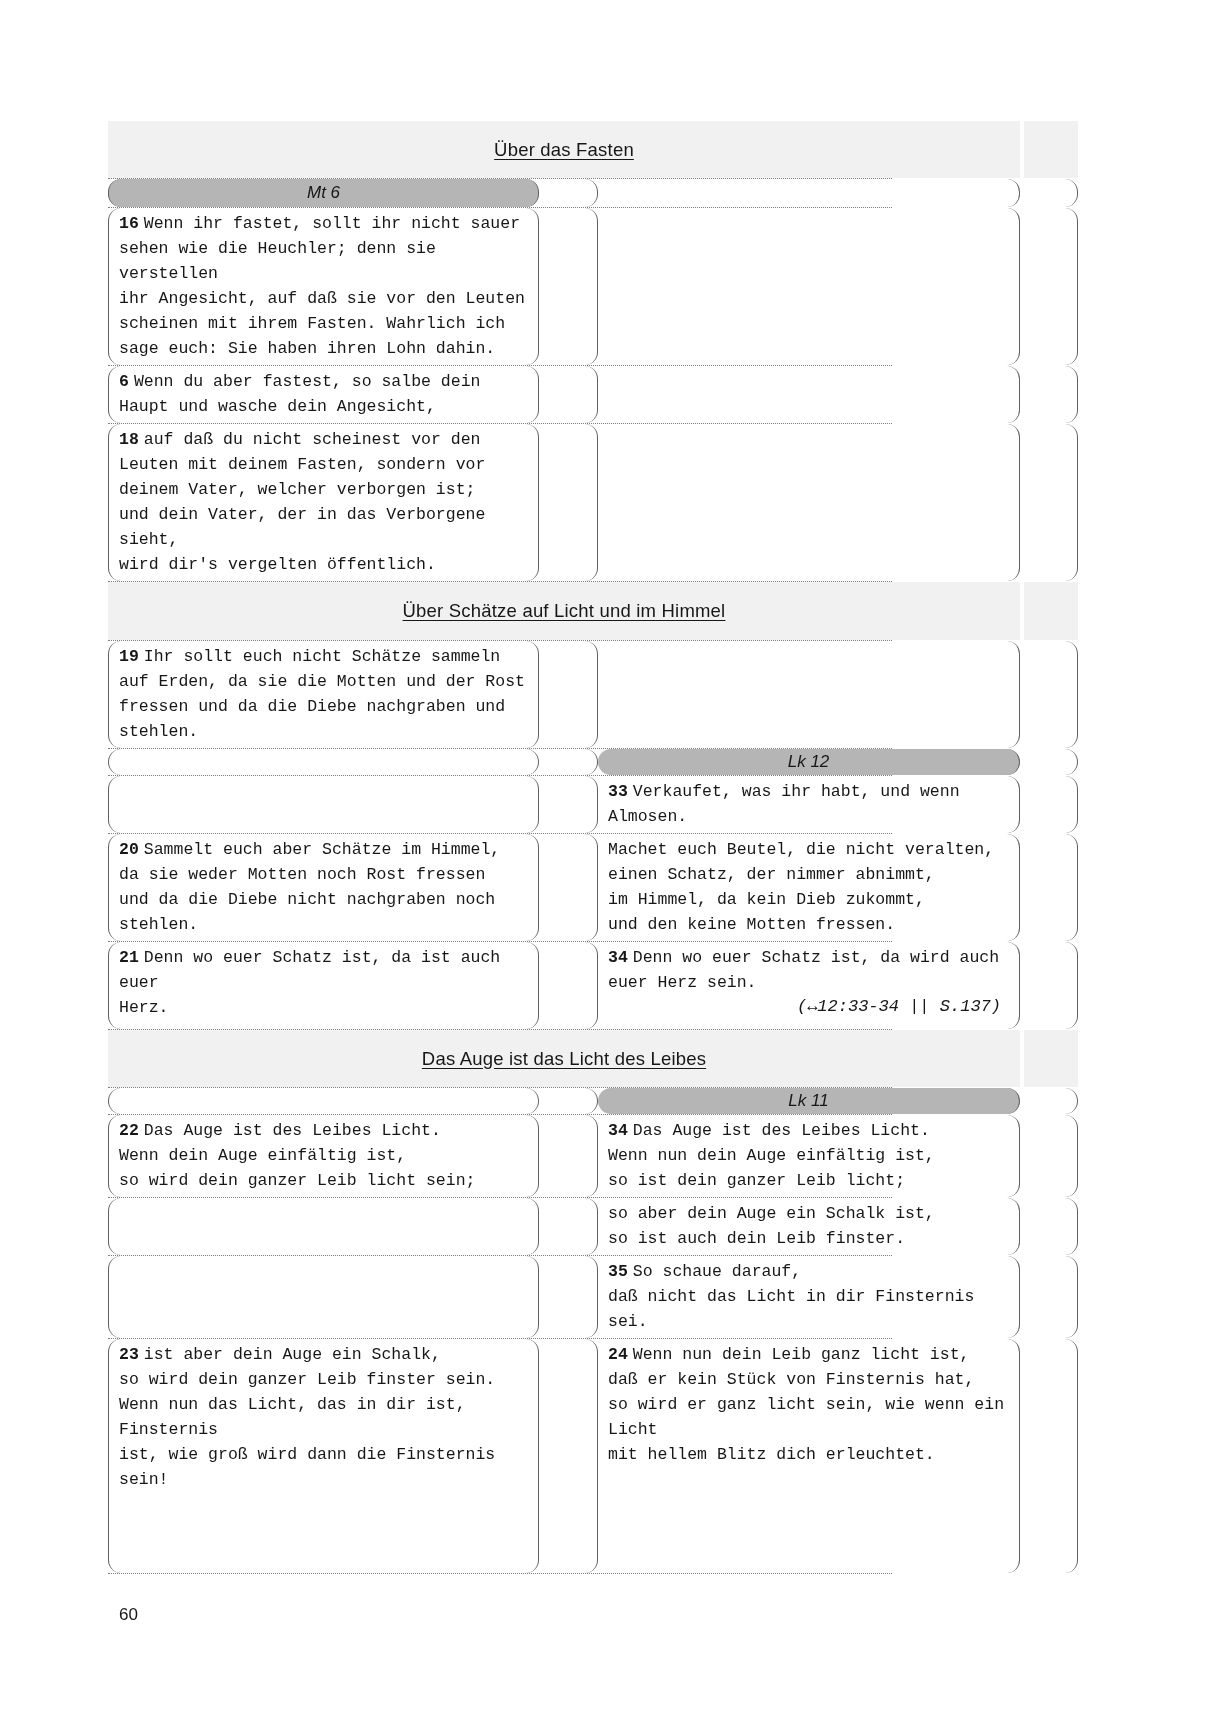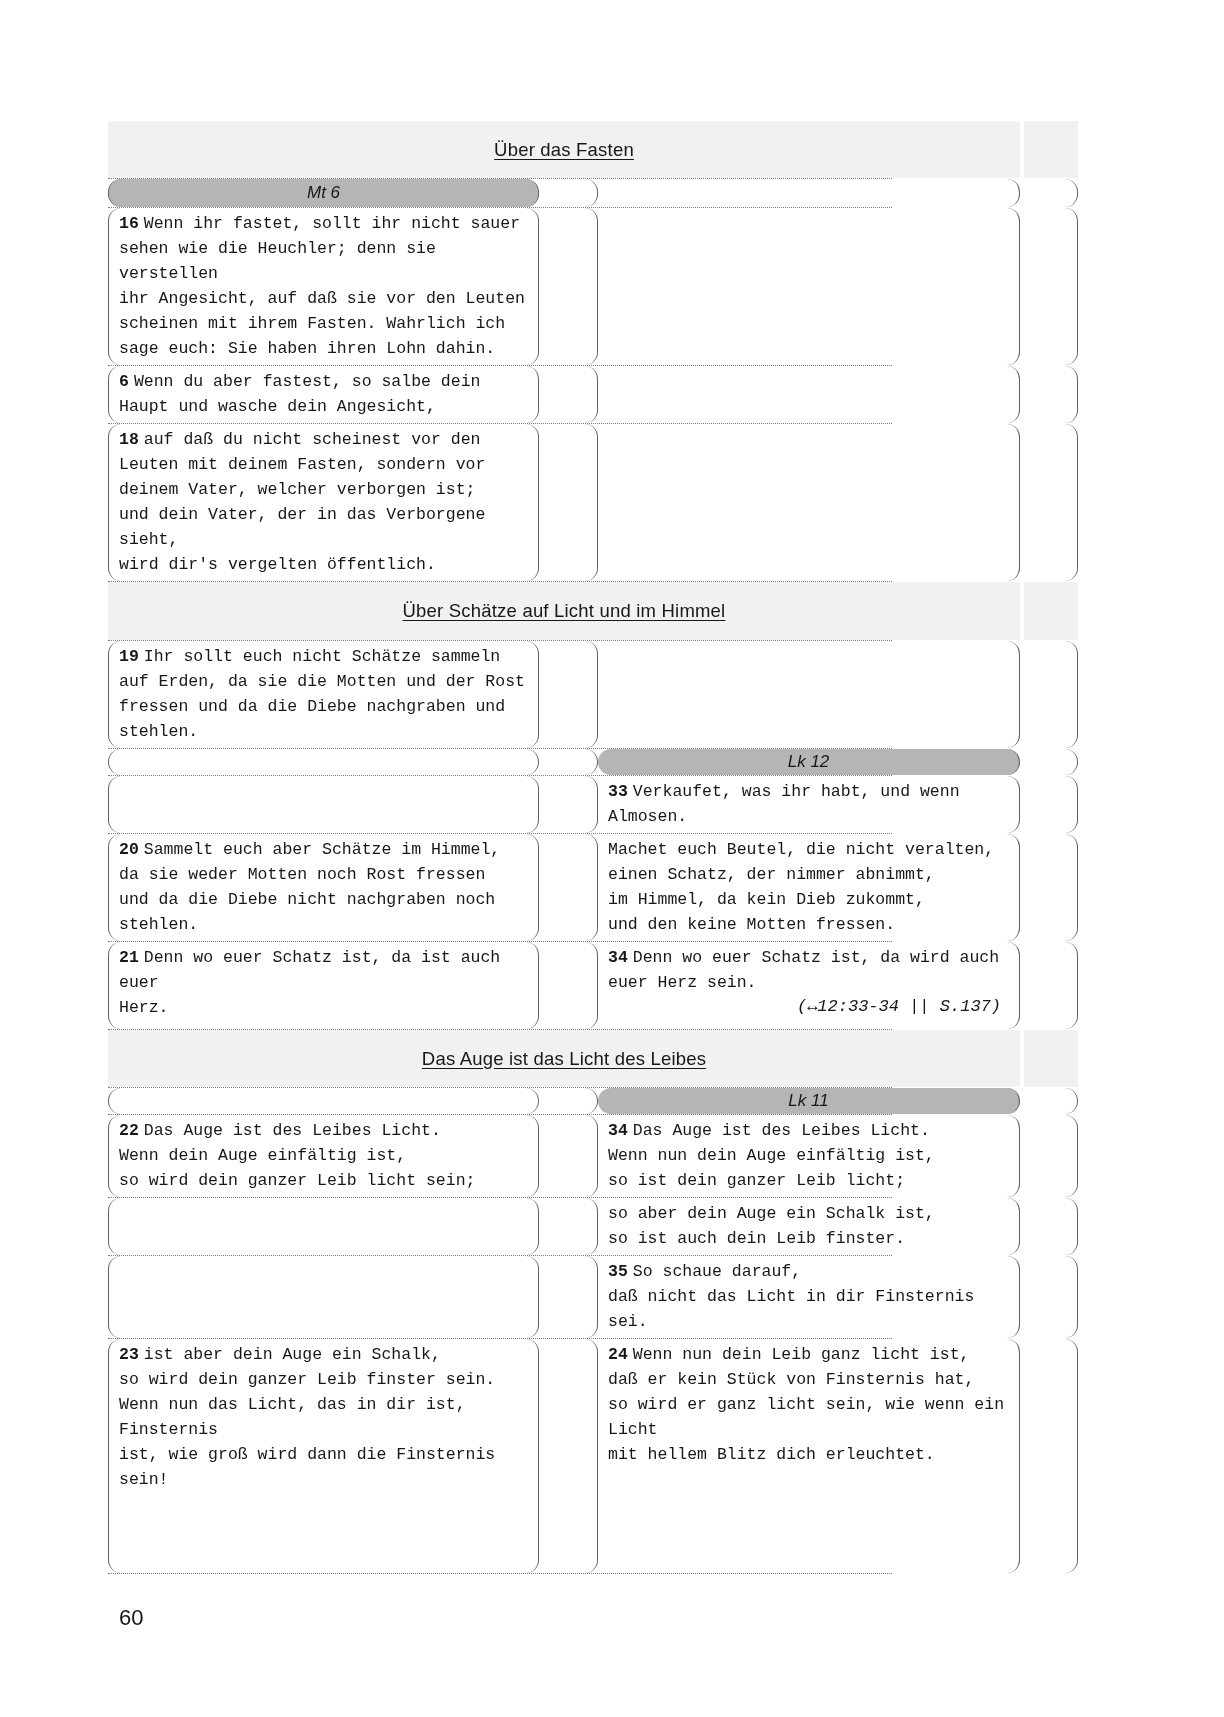--- a/index.html
+++ b/index.html
@@ -27,21 +27,21 @@
   .band-cell.side{border-left:4px solid #ffffff;}
   .band-title{font-size:18.5px;text-decoration:underline;text-underline-offset:3px;
               letter-spacing:.2px;}
   .bar{background:var(--barbg);display:flex;align-items:center;justify-content:center;}
   .hdr{font-style:italic;font-size:17px;}
   .txt{padding:3px 12px 4px 10px;font-size:16.5px;line-height:25px;font-family:Liberation Mono, monospace;}
   .vnum{font-weight:700;margin-right:5px;}
   .vtext{white-space:pre-line;}
   .ref{text-align:right;font-style:italic;font-size:17px;line-height:24px;
        padding-right:6px;}
-  .page-num{position:absolute;left:119px;top:1605px;font-size:22px;}
+  .page-num{position:absolute;left:119px;top:1605px;font-size:17px;}
 </style>
 </head>
 <body>
 
 <div class="page">
   <div class="synopsis-table">
 
     <div class="row band" style="min-height:57px">
       <div class="band-cell main">
         <span class="band-title">Über das Fasten</span>

